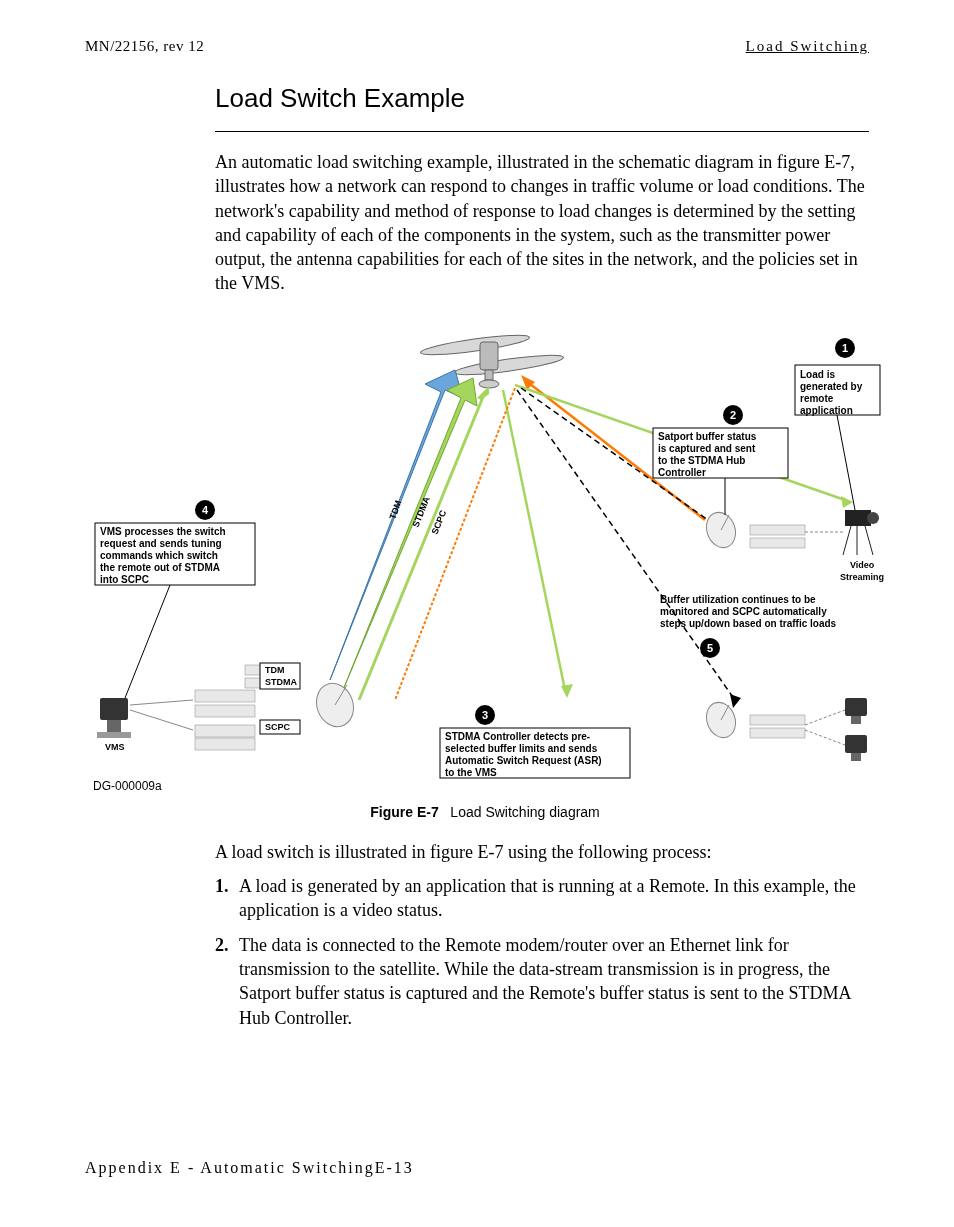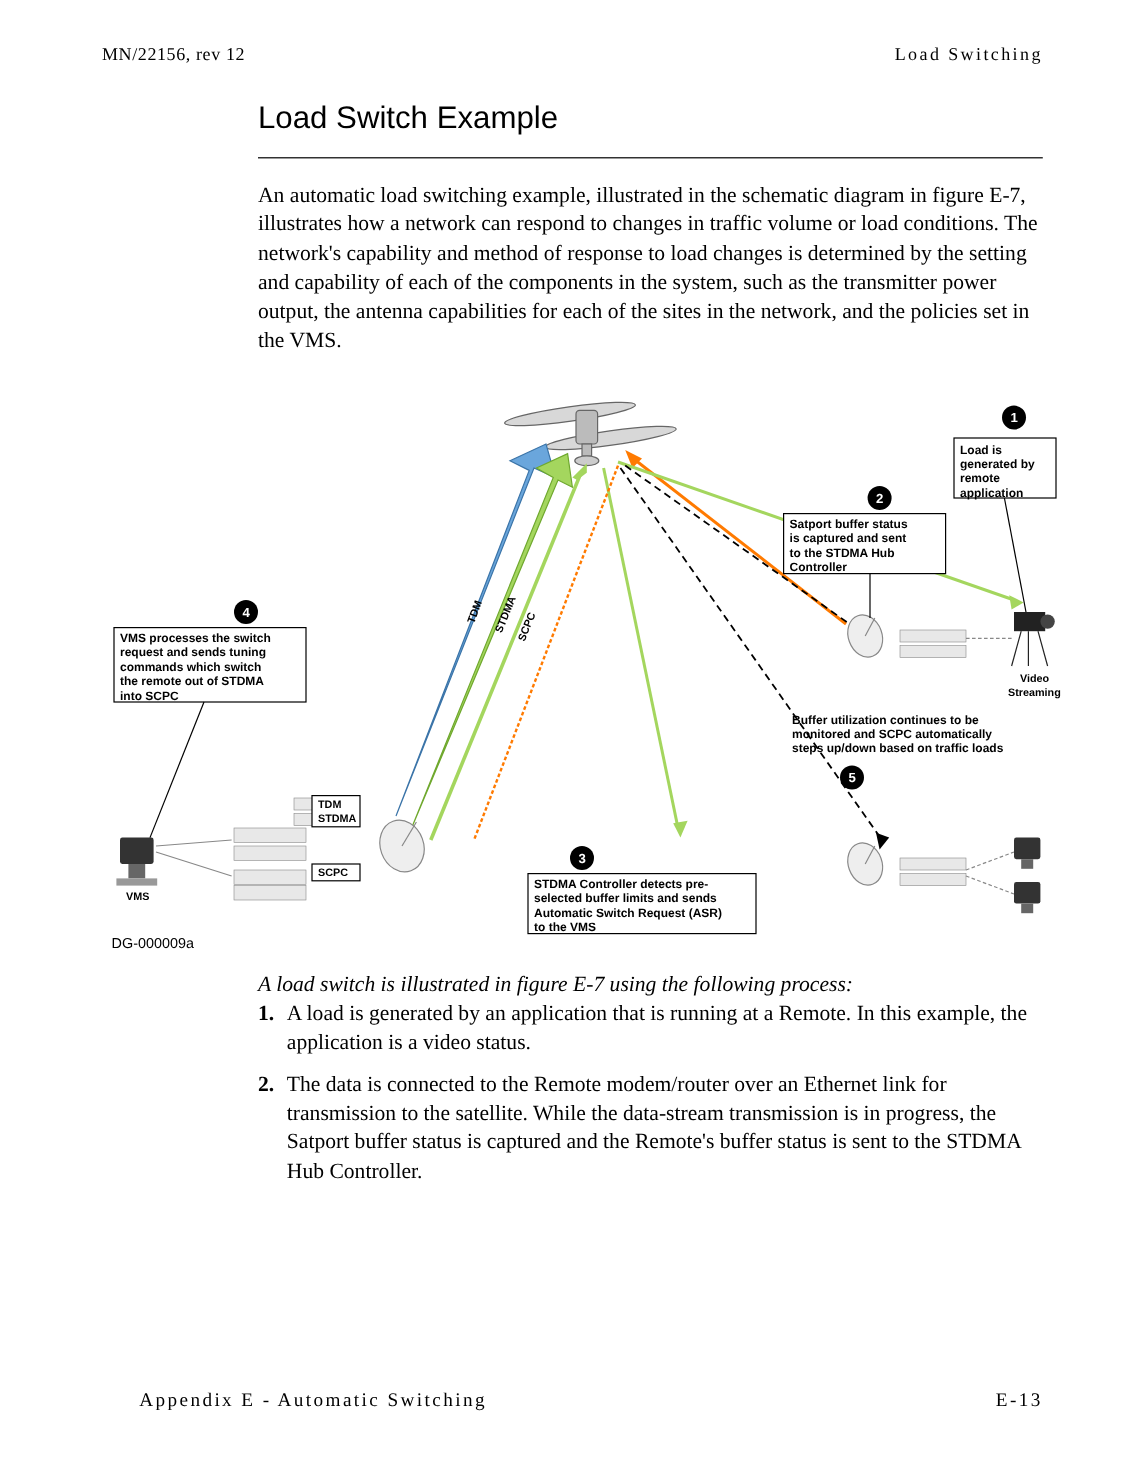--- a/index.html
+++ b/index.html
@@ -16,20 +16,21 @@
   .header-row {
     display: flex;
     justify-content: space-between;
     font-size: 15px;
     letter-spacing: 0.5px;
     margin-bottom: 28px;
     gap: 29px;
   }
   .header-right {
     letter-spacing: 2px;
+    text-decoration: underline;
   }
   .content {
     margin-left: 130px;
     margin-right: 0;
   }
   .section-title {
     font-family: Arial, Helvetica, sans-serif;
     font-size: 26px;
     font-weight: normal;
     border-bottom: 1px solid #000;
@@ -55,44 +56,42 @@
     text-align: center;
     font-family: Arial, Helvetica, sans-serif;
     font-size: 14px;
     margin-top: 4px;
     margin-bottom: 20px;
   }
   .figure-caption .bold { font-weight: bold; }
   .list-intro {
     font-size: 18px;
     line-height: 1.35;
+    margin-bottom: 10px;
     margin-top: 8px;
-    font-style: italic;
   }
   .numbered-item {
     font-size: 18px;
     line-height: 1.35;
     margin-bottom: 10px;
     display: flex;
   }
   .numbered-item .num {
     font-weight: bold;
     min-width: 20px;
     margin-right: 4px;
   }
   .footer-row {
     position: absolute;
     bottom: 50px;
     left: 85px;
     right: 85px;
     display: flex;
-    justify-content: space-between;
     font-size: 16px;
     letter-spacing: 2px;
-    margin-left: 31px;
   }
   .callout-box {
     fill: #fff;
     stroke: #000;
     stroke-width: 1;
   }
   .callout-text {
     font-family: Arial, Helvetica, sans-serif;
     font-size: 10px;
     font-weight: bold;
@@ -269,20 +268,24 @@
         <text class="callout-text" x="575" y="305">monitored and SCPC automatically</text>
         <text class="callout-text" x="575" y="317">steps up/down based on traffic loads</text>
         <circle class="badge-circle" cx="625" cy="338" r="10"></circle>
         <text class="badge-text" x="622" y="342">5</text>
       </g>
 
       <text class="dg-label" x="8" y="480">DG-000009a</text>
 
     </svg>
 
+    <div class="figure-caption">
+      <span class="bold">Figure E-7</span>
+      &nbsp;&nbsp;<span>Load Switching diagram</span>
+    </div>
   </div>
 
   <p class="list-intro">A load switch is illustrated in figure E-7 using the following process:</p>
 
   <div class="numbered-item">
     <span class="num">1.</span>
     <span>A load is generated by an application that is running at a Remote. In this example, the application is a video status.</span>
   </div>
 
   <div class="numbered-item">

